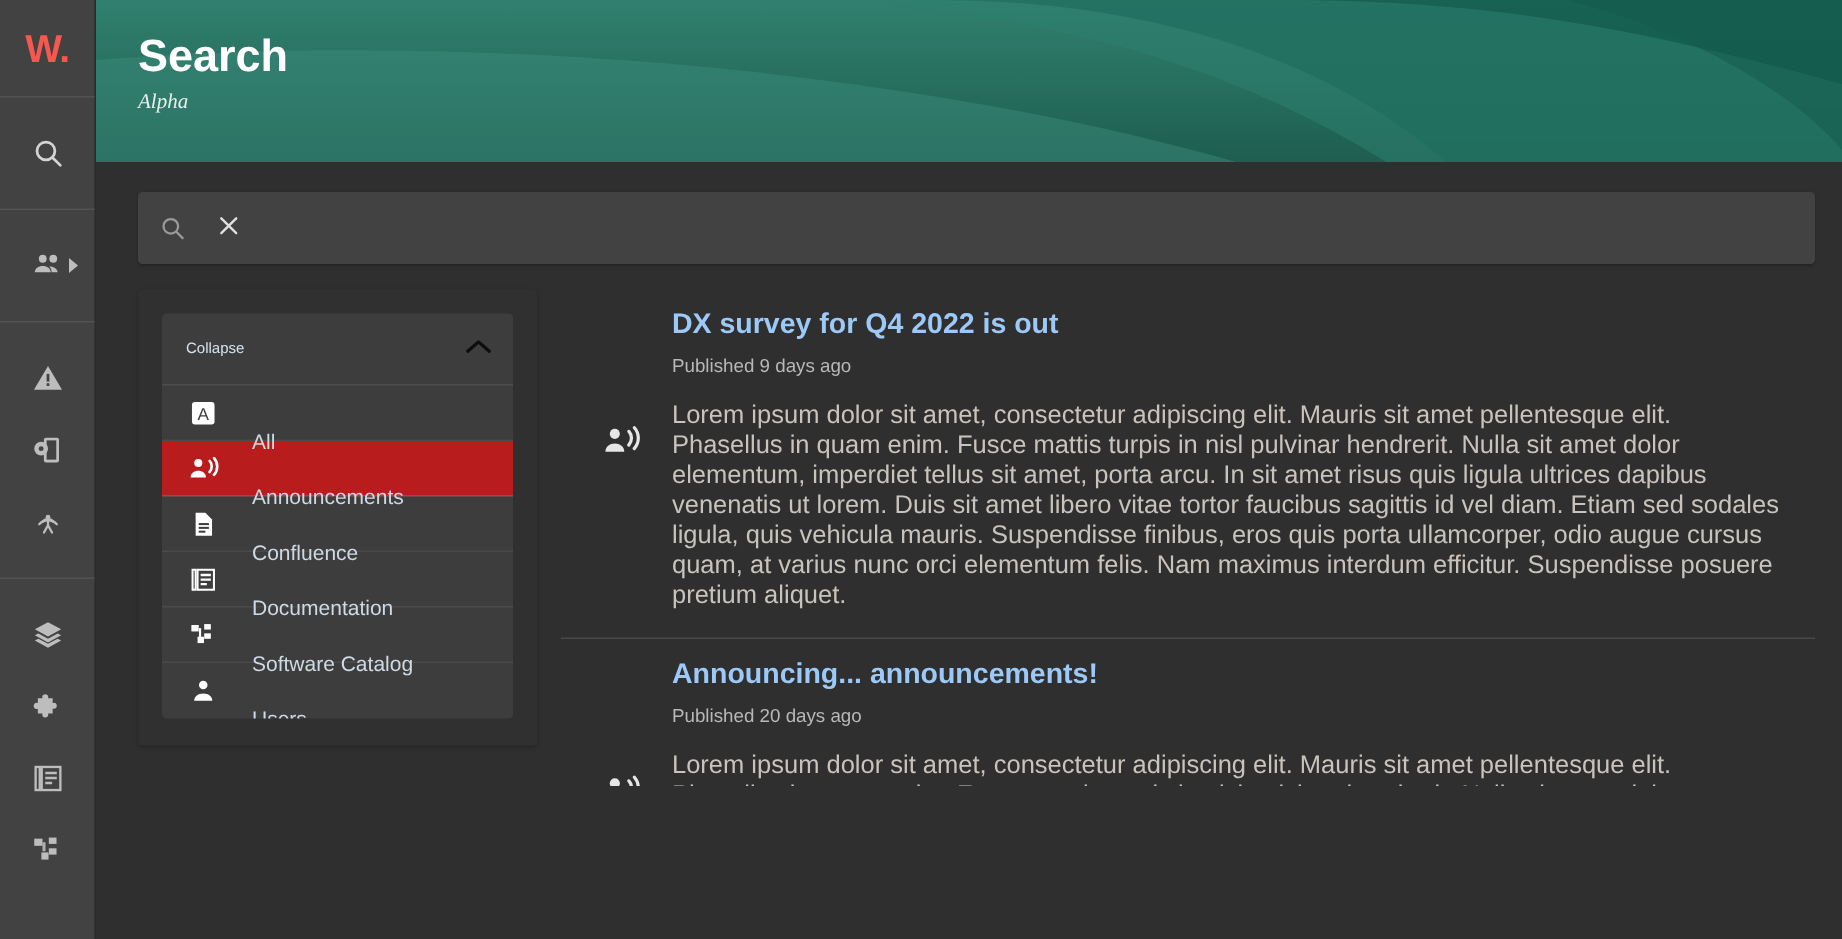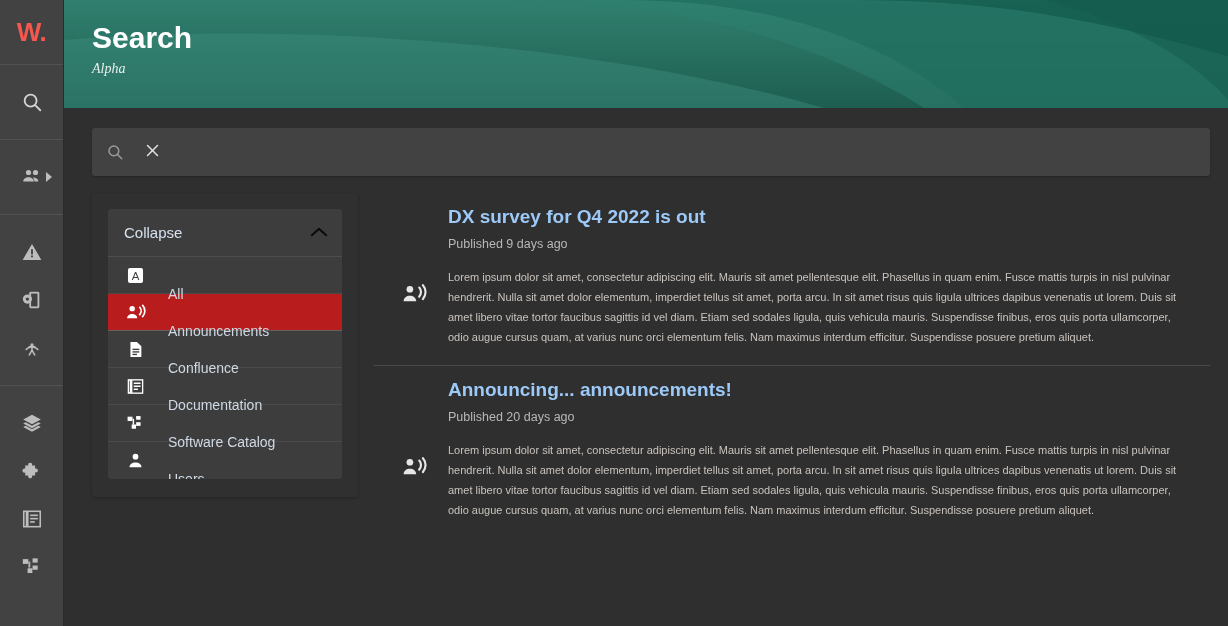--- a/index.html
+++ b/index.html
@@ -86,21 +86,21 @@
   }
   .filter-label {
     color: #cfcfcf; font-size: 12px; letter-spacing: 0.6px; margin-bottom: 14px;
   }
   .filter-card { background: #3d3d3d; border-radius: 3px; overflow: hidden; }
   .collapse-row {
     height: 48px; display: flex; align-items: center; justify-content: space-between;
     padding: 0 14px 0 16px; cursor: pointer;
     border-bottom: 1px solid #4d4d4d;
   }
-  .collapse-label { color: #d6e2ef; font-size: 15px; }
+  .collapse-label { color: #d6e2ef; font-size: 10px; }
   .opt-row {
     height: 37px; display: flex; align-items: center; padding: 0 0 0 16px;
     cursor: pointer; border-bottom: 1px solid #4a4a4a;
   }
   .opt-row:last-child { border-bottom: none; }
   .opt-row.selected { background: #b91c1c; border-bottom-color: #616161; }
   .opt-icon { width: 22px; display:flex; align-items:center; justify-content:center; margin-right: 22px; }
   .opt-label { color: #cfd9e4; font-size: 14px; margin-top: 37px; }
 
   
@@ -109,21 +109,21 @@
     padding: 12px 22px 0 74px; position: relative; border-bottom: 1px solid #4a4a4a;
   }
   .result:last-child { }
   .result-icon { position: absolute; left: 27px; top: 88px; }
   .result-title {
     color: #9cc9f7; font-size: 19px; font-weight: bold; line-height: 24px;
     margin-bottom: 8px; cursor: pointer;
   }
   .result-meta { color: #b8b8b8; font-size: 12.5px; margin-bottom: 16px; }
   .result-body {
-    color: #c9c3bd; font-size: 11px; line-height: 20px; padding-bottom: 18px;
+    color: #c9c3bd; font-size: 17px; line-height: 20px; padding-bottom: 18px;
     max-width: 752px;
   }
 </style>
 </head>
 <body>
 
 <div class="app">
 
   <nav class="sidebar">
 

